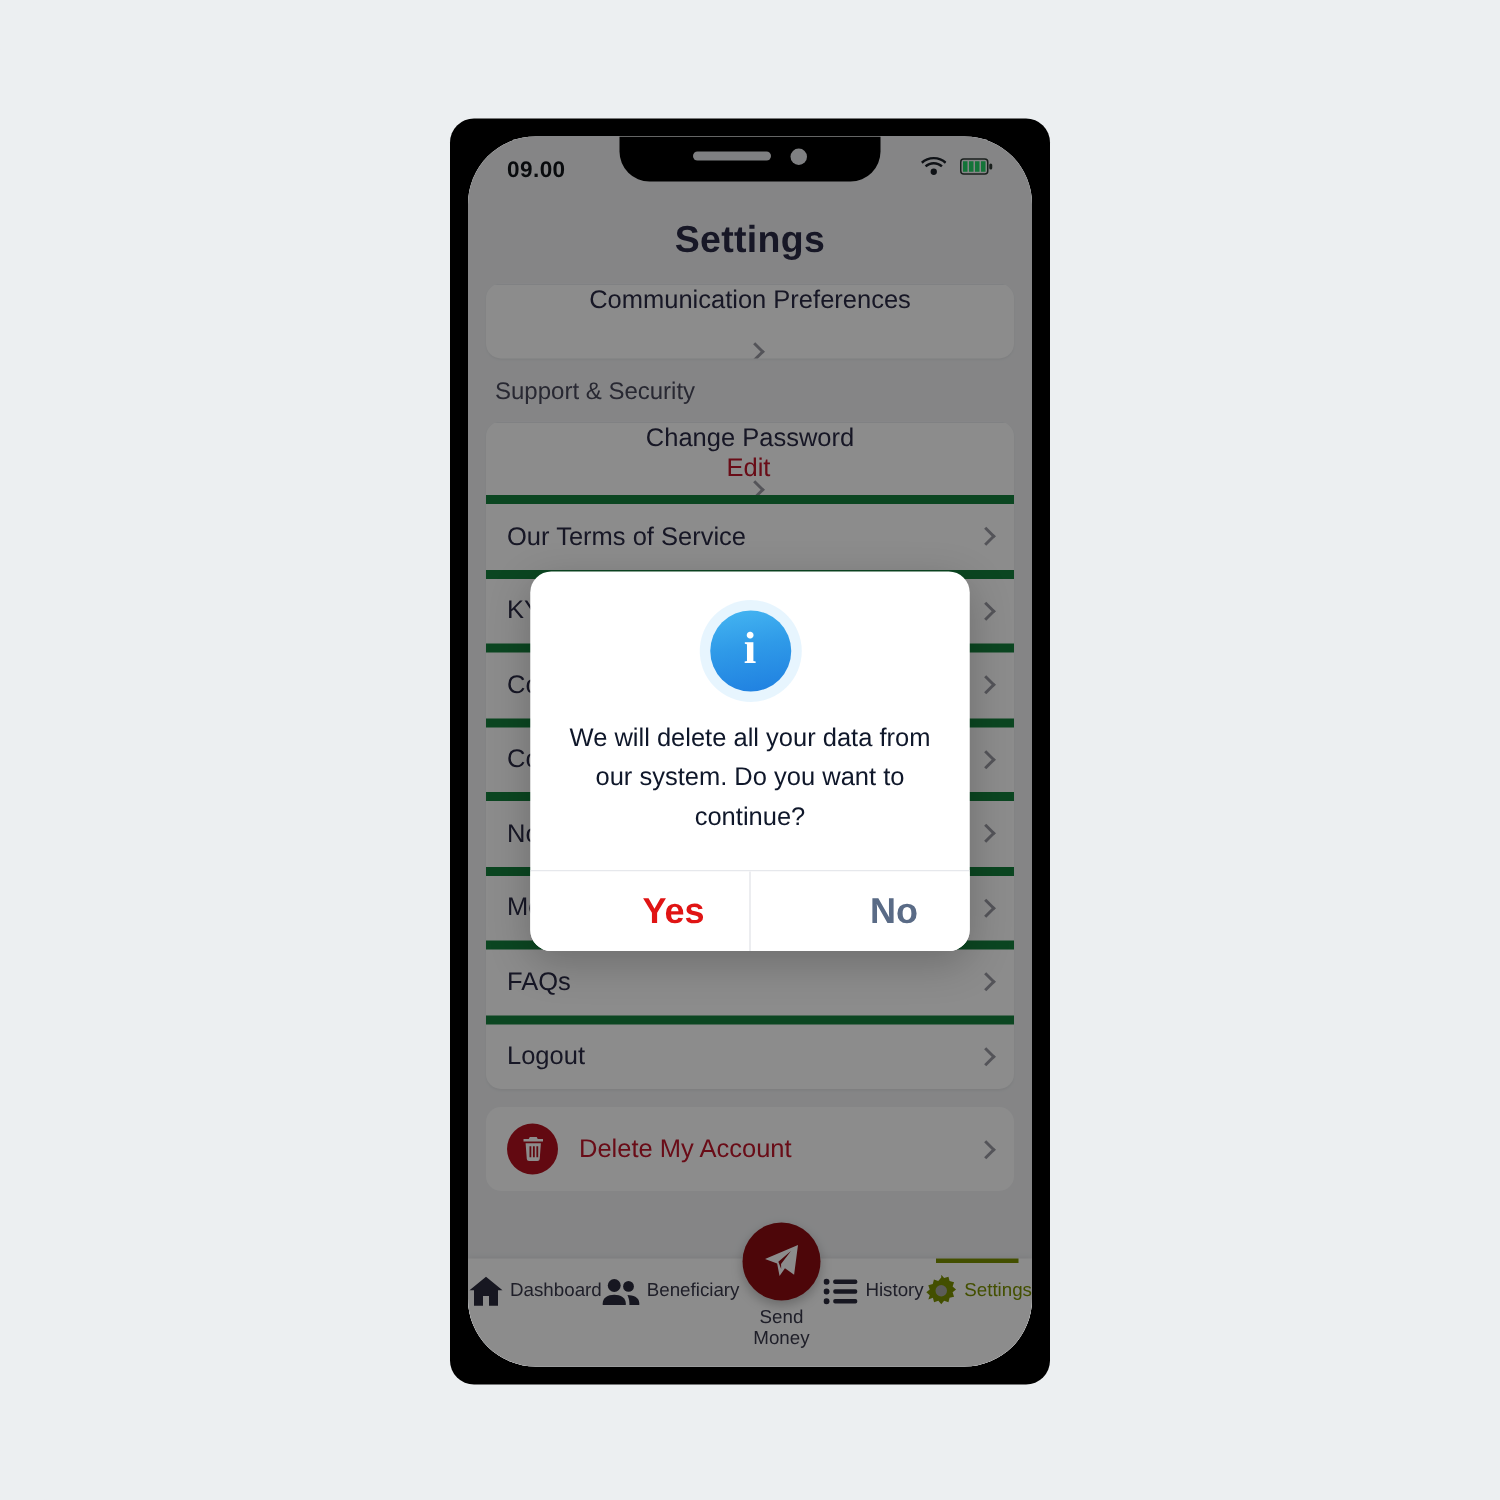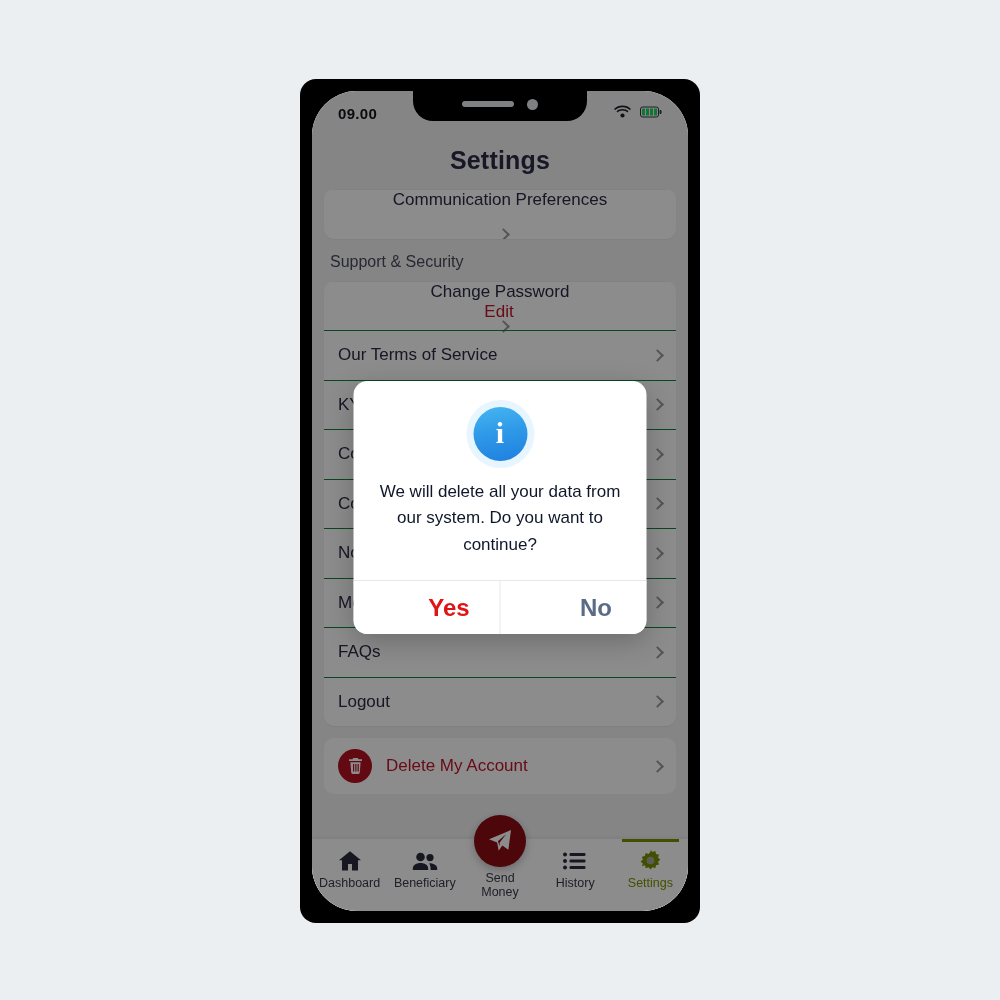--- a/index.html
+++ b/index.html
@@ -151,21 +151,21 @@
     overflow: hidden;
     box-shadow: 0 1px 2px rgba(0,0,0,0.05);
   }
 
   .row {
     position: relative;
     height: 49.5px;
     display: flex;
     align-items: center;
     padding: 0 14px;
-    border-top: 1px solid #15803d;
+    border-top: 6px solid #15803d;
   }
   .row:first-child { border-top: 1px solid #e9ebee; flex-direction: column; }
 
   .row-label {
     font-size: 17px;
     color: #2b2b45;
     white-space: nowrap;
     flex: 1;
   }
 
@@ -230,21 +230,20 @@
     display: flex;
     align-items: flex-start;
     z-index: 20;
     box-shadow: 0 -1px 4px rgba(0,0,0,0.07);
   }
   .nav-item {
     position: relative;
     flex: 1;
     padding-top: 10px;
     display: flex;
-    flex-direction: column;
     align-items: center;
     gap: 4px;
   }
   .nav-label {
     font-size: 12.5px;
     color: #3a3a4c;
     text-align: center;
     line-height: 1.15;
   }
   .nav-item.active .nav-label { color: #7a9100; }

